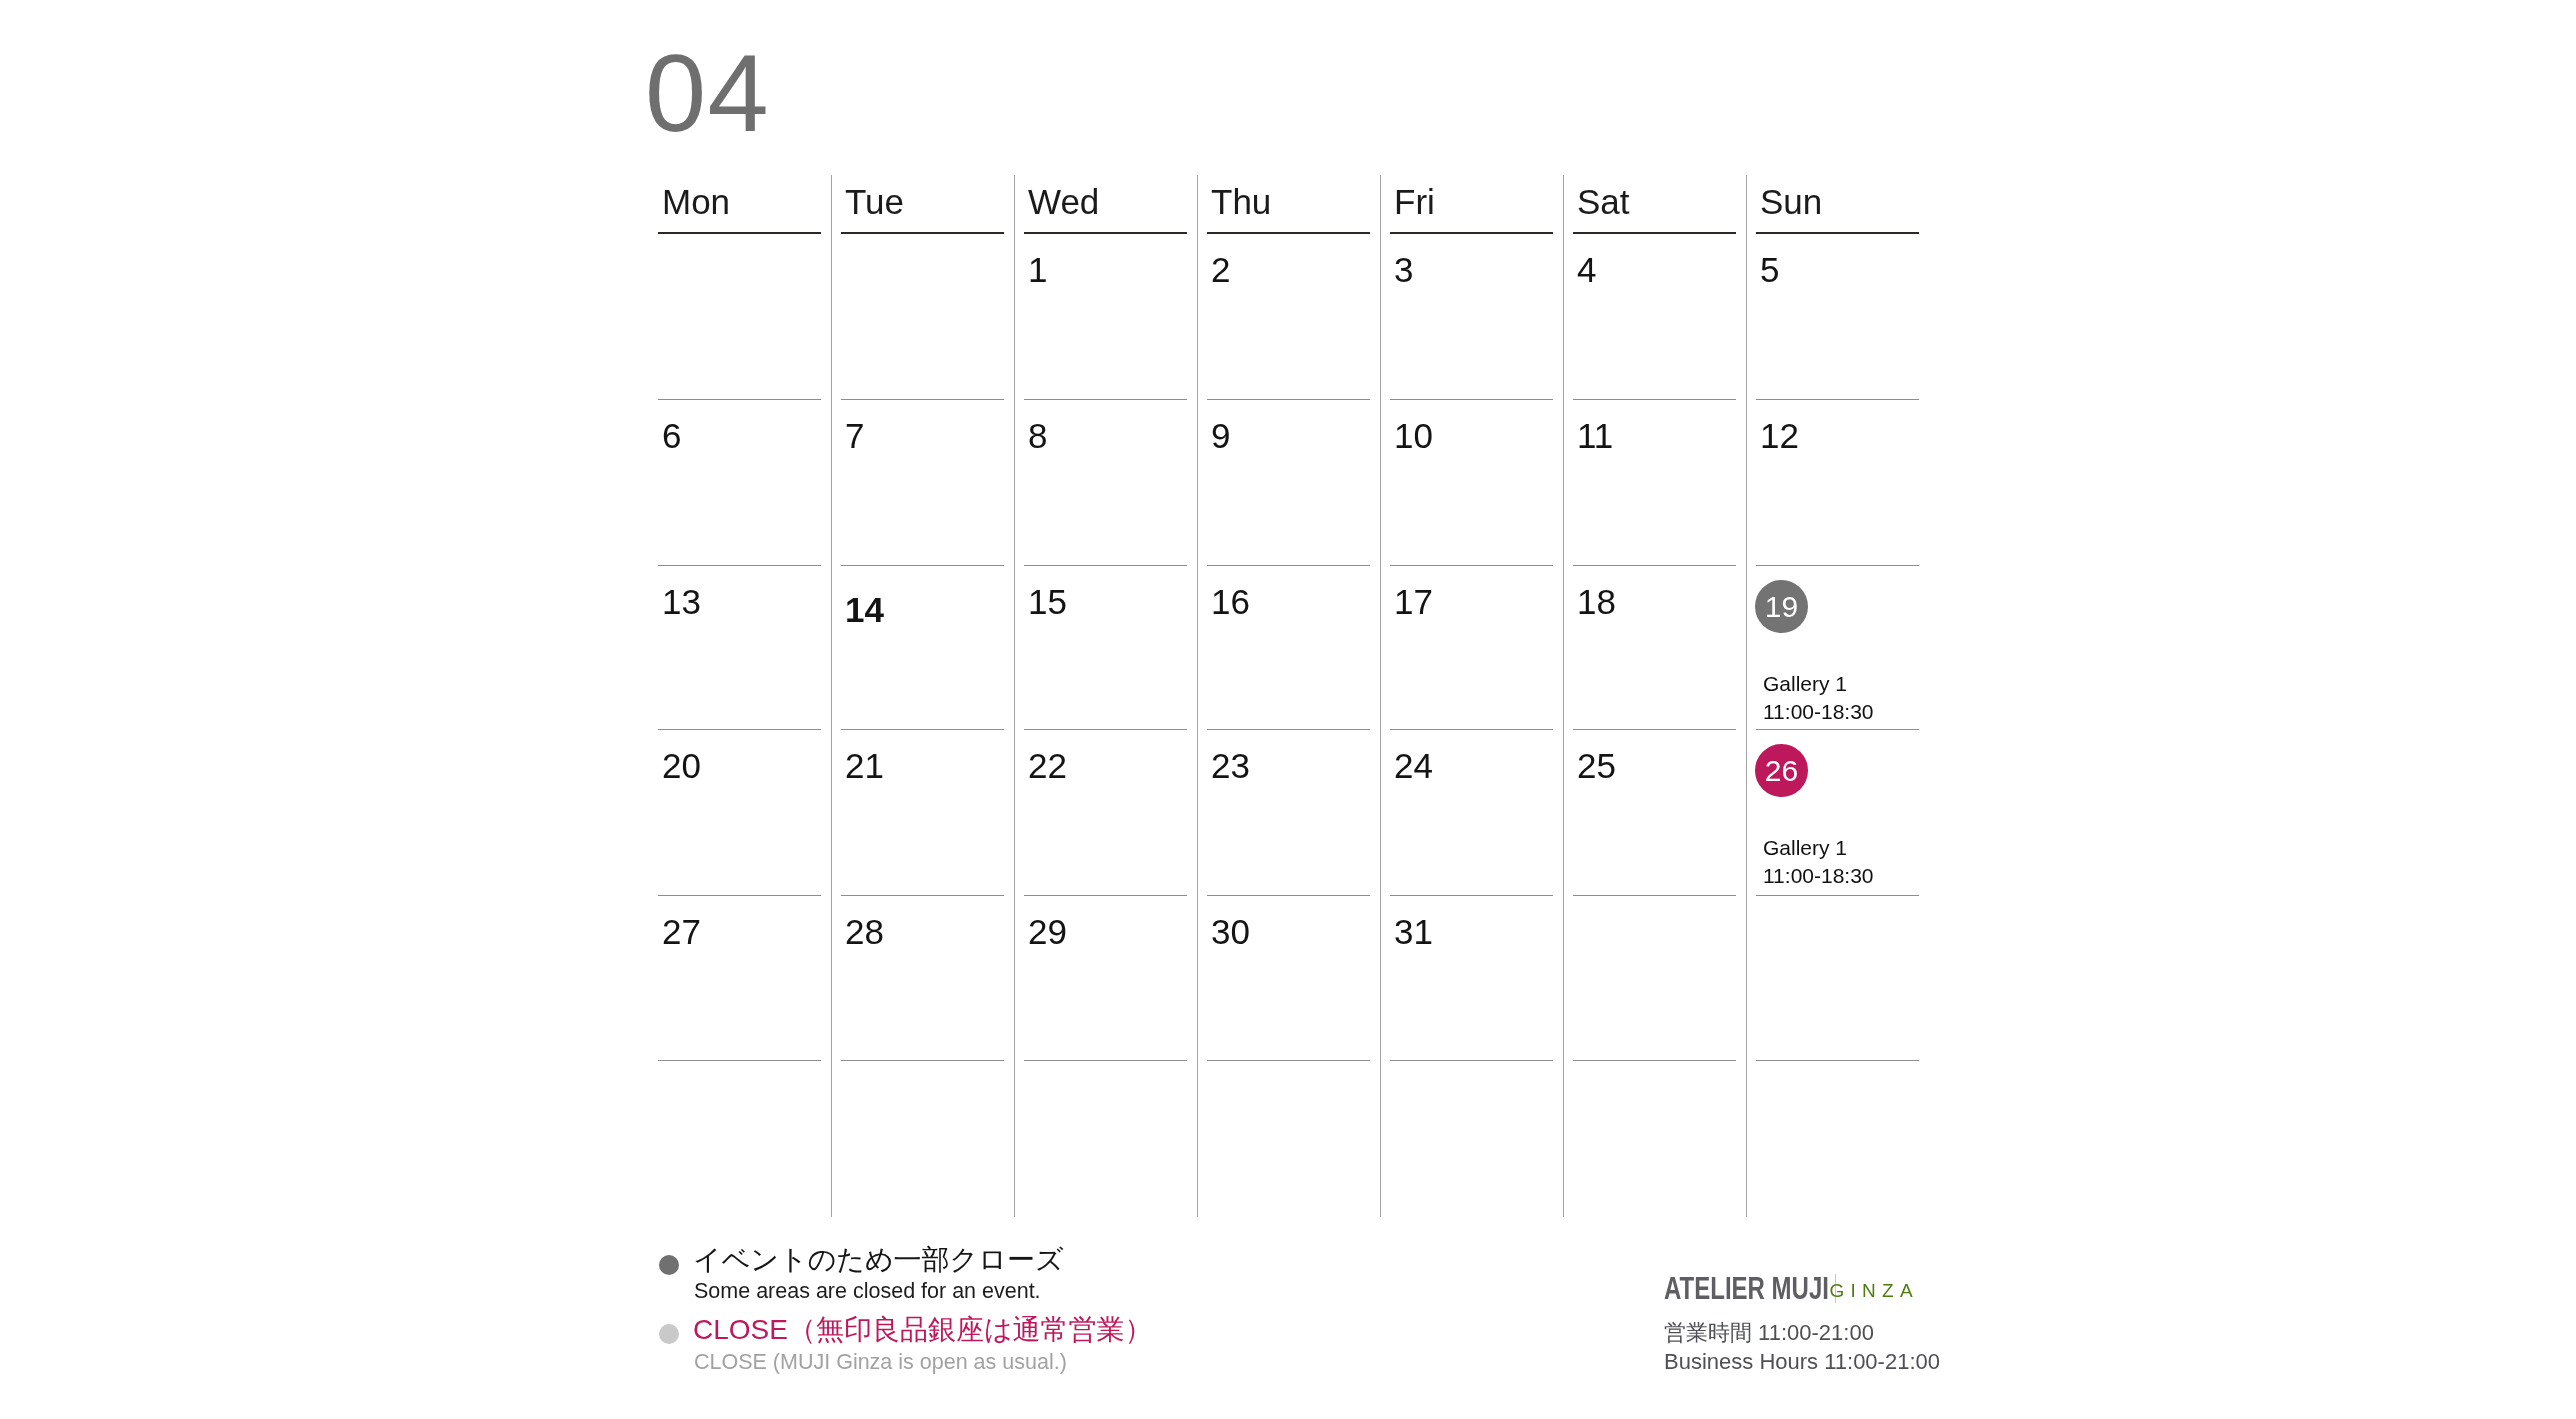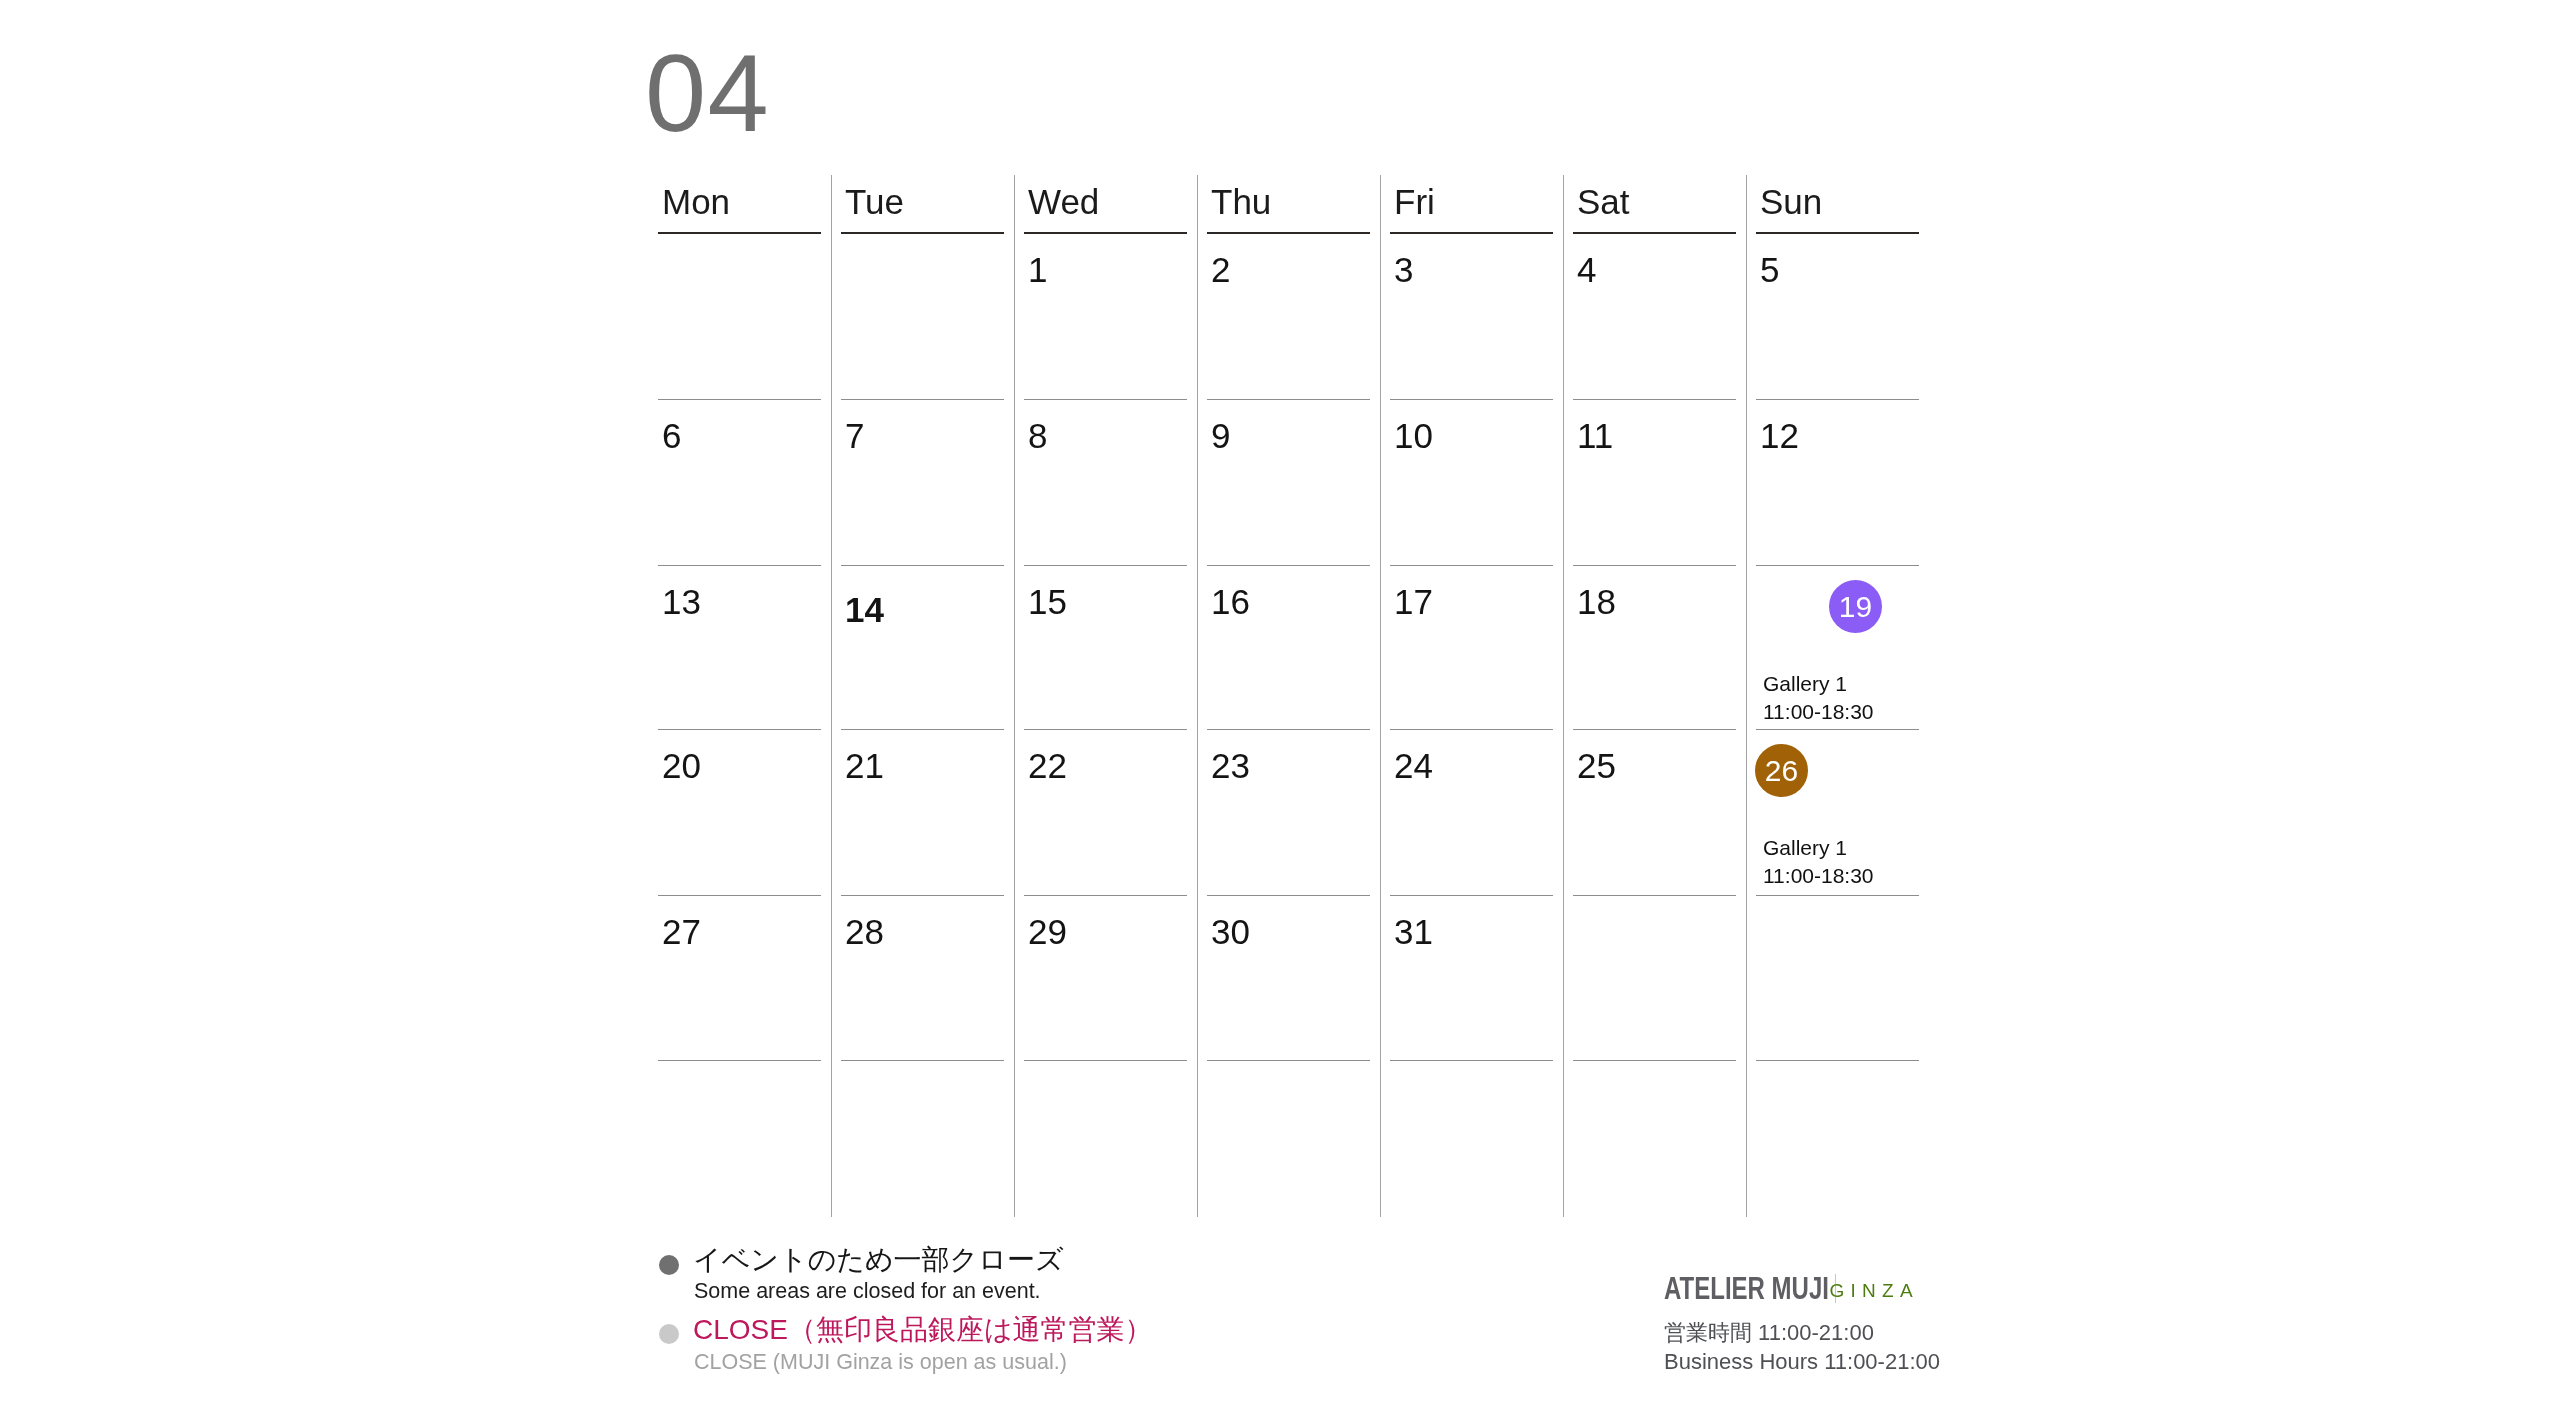--- a/index.html
+++ b/index.html
@@ -105,32 +105,32 @@
       <div class="day-num" style="left: 1211px; top: 418px;">9</div>
       <div class="day-num" style="left: 1394px; top: 418px;">10</div>
       <div class="day-num" style="left: 1577px; top: 418px;">11</div>
       <div class="day-num" style="left: 1760px; top: 418px;">12</div>
       <div class="day-num" style="left: 662px; top: 584px;">13</div>
       <div class="day-num" style="left: 845px; top: 592px; font-weight: bold;">14</div>
       <div class="day-num" style="left: 1028px; top: 584px;">15</div>
       <div class="day-num" style="left: 1211px; top: 584px;">16</div>
       <div class="day-num" style="left: 1394px; top: 584px;">17</div>
       <div class="day-num" style="left: 1577px; top: 584px;">18</div>
-      <div class="day-circle" style="left: 1829px; top: 580px; background: #8b5cf6;">19</div>
+      <div class="day-circle" style="left: 1755px; top: 580px; background: #737373;">19</div>
       <div class="event-text" style="left: 1763px; top: 670px;">
         <div>Gallery 1</div>
         <div>11:00-18:30</div>
       </div>
       <div class="day-num" style="left: 662px; top: 748px;">20</div>
       <div class="day-num" style="left: 845px; top: 748px;">21</div>
       <div class="day-num" style="left: 1028px; top: 748px;">22</div>
       <div class="day-num" style="left: 1211px; top: 748px;">23</div>
       <div class="day-num" style="left: 1394px; top: 748px;">24</div>
       <div class="day-num" style="left: 1577px; top: 748px;">25</div>
-      <div class="day-circle" style="left: 1755px; top: 744px; background: #a16207;">26</div>
+      <div class="day-circle" style="left: 1755px; top: 744px; background: #be185d;">26</div>
       <div class="event-text" style="left: 1763px; top: 834px;">
         <div>Gallery 1</div>
         <div>11:00-18:30</div>
       </div>
       <div class="day-num" style="left: 662px; top: 914px;">27</div>
       <div class="day-num" style="left: 845px; top: 914px;">28</div>
       <div class="day-num" style="left: 1028px; top: 914px;">29</div>
       <div class="day-num" style="left: 1211px; top: 914px;">30</div>
       <div class="day-num" style="left: 1394px; top: 914px;">31</div>
     </div>

